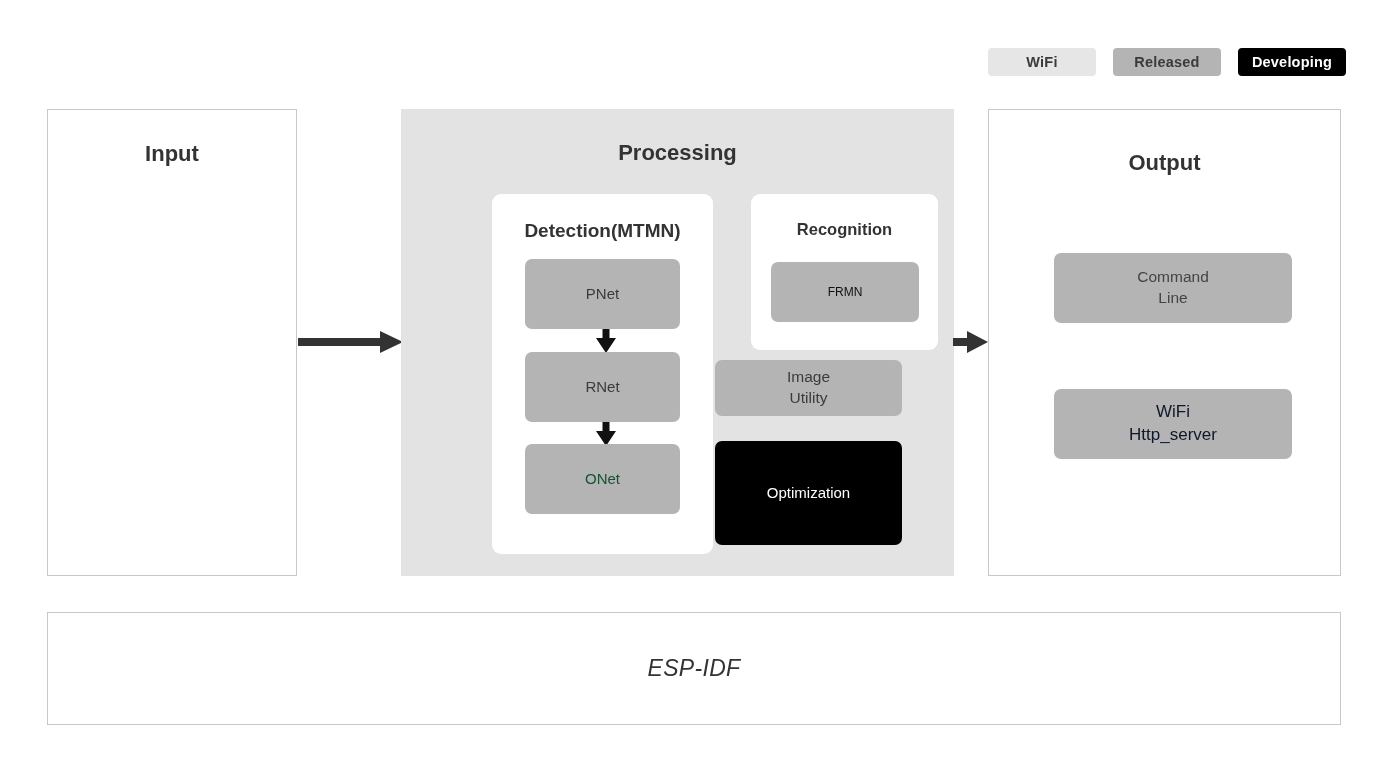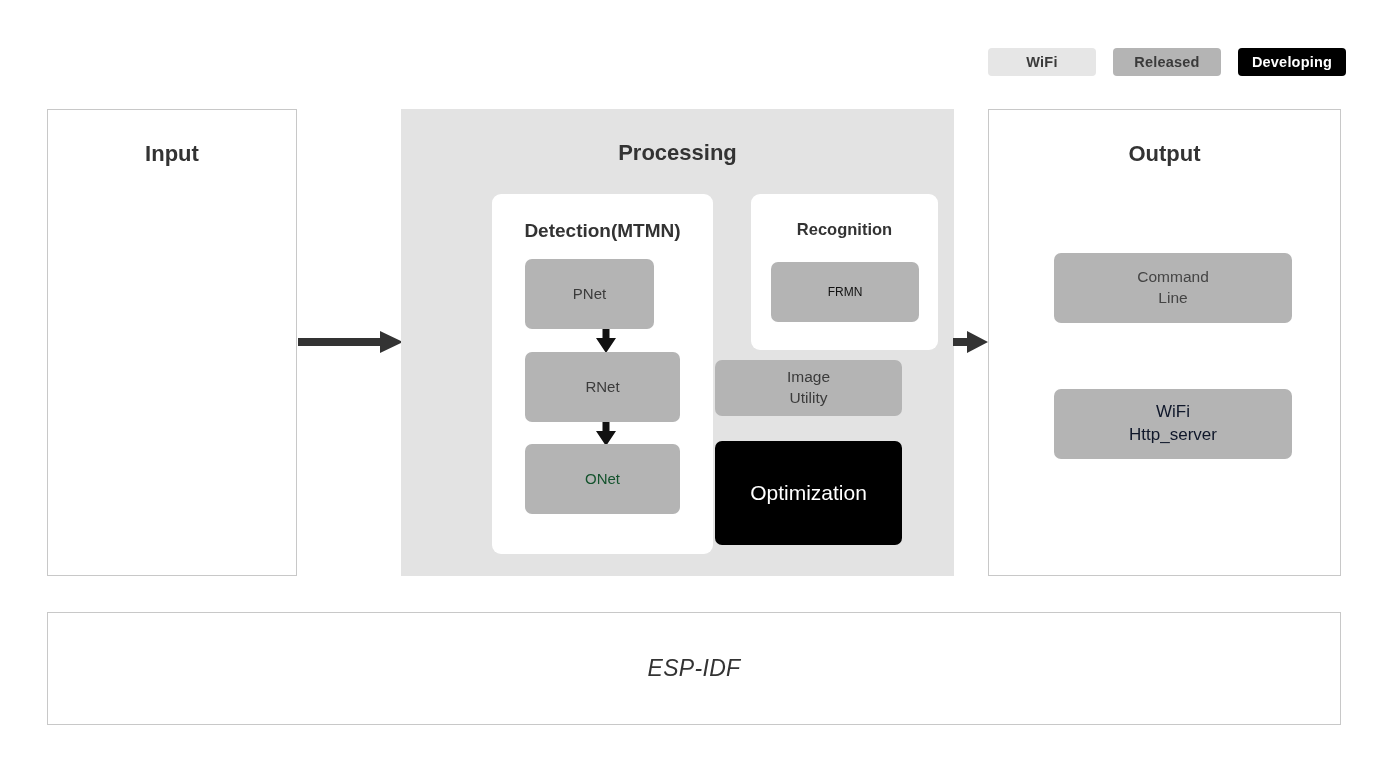--- a/index.html
+++ b/index.html
@@ -41,21 +41,21 @@
   #panel-input{left:47px;top:109px;width:250px;height:467px;padding-left:45px;}
   #panel-input .panel-title{top:31px;}
 
   #panel-processing{
     left:401px;top:109px;width:553px;height:467px;
     background:#e3e3e3;border:none;
   }
   #panel-processing .panel-title{top:31px;}
 
   #panel-output{left:988px;top:109px;width:353px;height:467px;}
-  #panel-output .panel-title{top:31px;text-align:center;}
+  #panel-output .panel-title{top:40px;text-align:center;}
 
   
   .card{
     position:absolute;box-sizing:border-box;
     background:#ffffff;border-radius:9px;margin-left:36px;
   }
   #card-detection{left:55px;top:85px;width:221px;height:360px;}
   #card-recognition{left:314px;top:85px;width:187px;height:156px;}
   .card-title{
     position:absolute;left:0;right:0;text-align:center;
@@ -74,30 +74,30 @@
     line-height:1.35;
     white-space:pre-line;
   }
   .block-released{background:#b4b4b4;}
   .block-developing{background:#000000;color:#ffffff;}
 
   
   #block-camera{left:33px;top:204px;width:184px;height:60px;font-size:15px;color:#3b3b3b;}
 
   
-  #block-pnet{left:33px;top:65px;width:129px;height:70px;font-size:15px;color:#3b3b3b;}
+  #block-pnet{left:33px;top:65px;width:155px;height:70px;font-size:15px;color:#3b3b3b;}
   #block-rnet{left:33px;top:158px;width:155px;height:70px;font-size:15px;color:#3b3b3b;}
   #block-onet{left:33px;top:250px;width:155px;height:70px;font-size:15px;color:#14532d;}
 
   
   #block-frmn{left:20px;top:68px;width:148px;height:60px;font-size:12px;color:#111111;}
 
   
   #block-image-utility{left:314px;top:251px;width:187px;height:56px;font-size:15.5px;color:#3b3b3b;}
-  #block-optimization{left:314px;top:332px;width:187px;height:104px;font-size:21px;}
+  #block-optimization{left:314px;top:332px;width:187px;height:104px;font-size:15px;}
 
   
   #block-command-line{left:65px;top:143px;width:238px;height:70px;font-size:15.5px;color:#444444;}
   #block-wifi{left:65px;top:279px;width:238px;height:70px;font-size:17px;color:#0f172a;}
 
   
   .h-arrow{position:absolute;}
   #arrow-input-processing{left:298px;top:330px;}
   #arrow-processing-output{left:953px;top:330px;}
 

